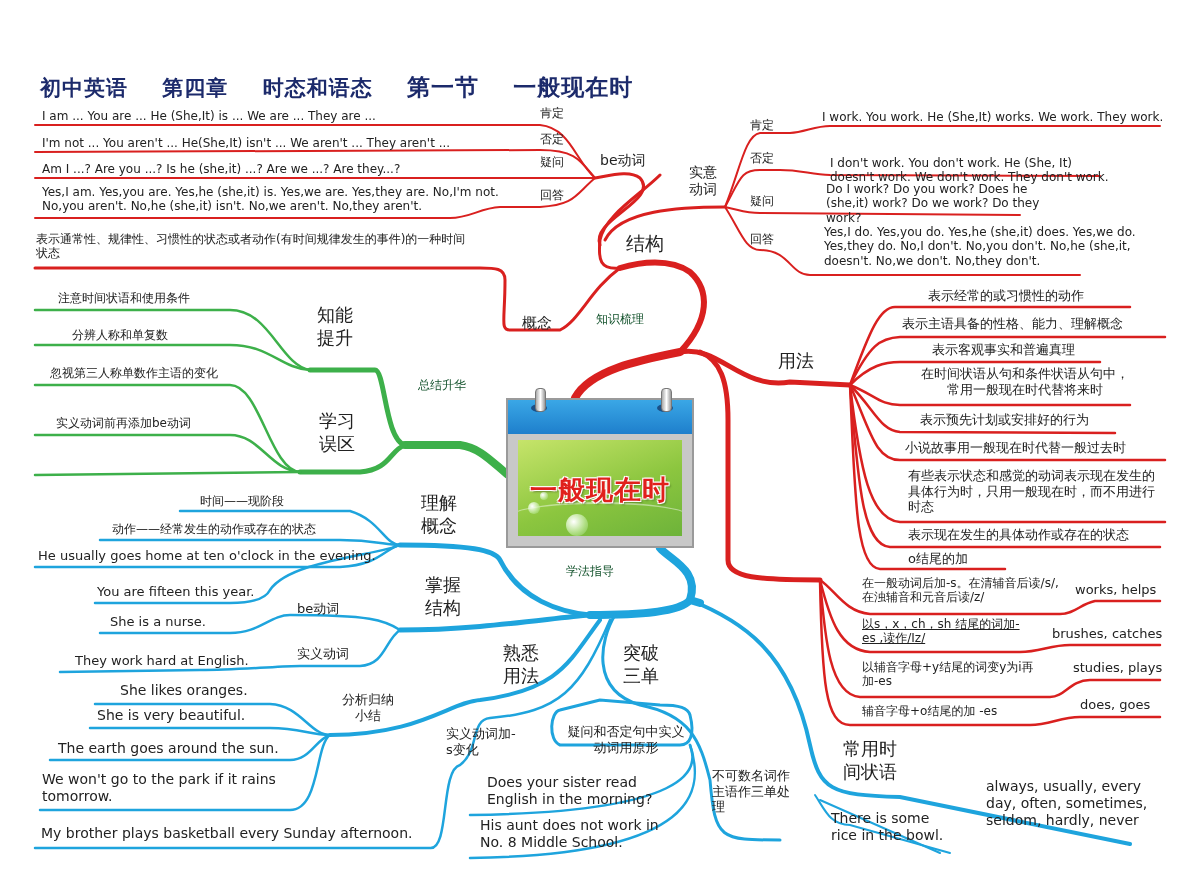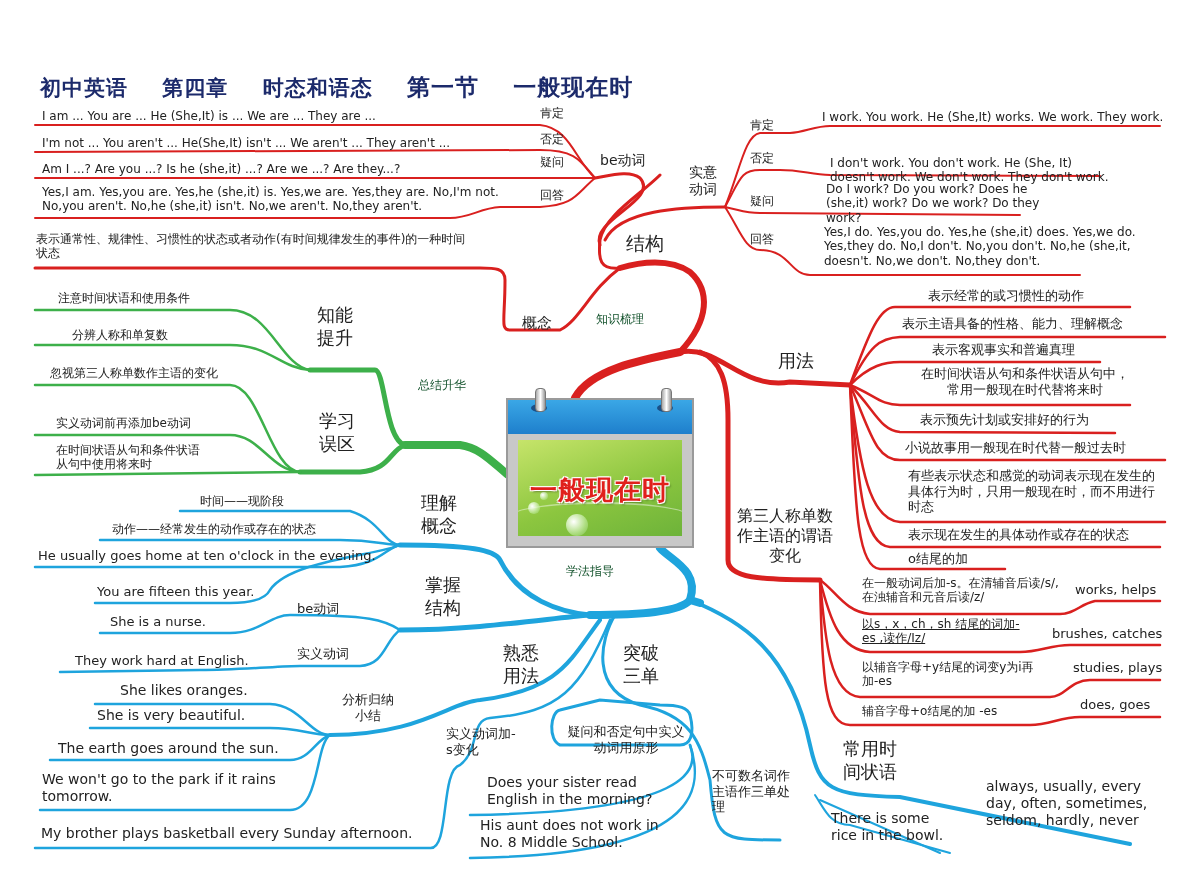--- a/index.html
+++ b/index.html
@@ -214,38 +214,36 @@
   <div class="t md" style="left:928px;top:288px;">表示经常的或习惯性的动作</div>
   <div class="t md" style="left:902px;top:316px;">表示主语具备的性格、能力、理解概念</div>
   <div class="t md" style="left:932px;top:342px;">表示客观事实和普遍真理</div>
   <div class="t md wrap" style="left:920px;top:366px;width:210px;text-align:center;">在时间状语从句和条件状语从句中，常用一般现在时代替将来时</div>
   <div class="t md" style="left:920px;top:412px;">表示预先计划或安排好的行为</div>
   <div class="t md" style="left:905px;top:440px;">小说故事用一般现在时代替一般过去时</div>
   <div class="t md wrap" style="left:908px;top:468px;width:255px;">有些表示状态和感觉的动词表示现在发生的具体行为时，只用一般现在时，而不用进行时态</div>
   <div class="t md" style="left:908px;top:527px;">表示现在发生的具体动作或存在的状态</div>
   <div class="t md" style="left:908px;top:551px;">o结尾的加</div>
 
-  <div class="t node wrap" style="left:735px;top:506px;width:100px;font-size:16px;">第三人称单数作主语的谓语变化</div>
   <div class="t sm wrap" style="left:862px;top:576px;width:205px;">在一般动词后加-s。在清辅音后读/s/,在浊辅音和元音后读/z/</div>
   <div class="t md" style="left:1075px;top:582px;">works, helps</div>
   <div class="t sm wrap" style="left:862px;top:617px;width:160px;text-decoration:underline;">以s，x，ch，sh 结尾的词加-es ,读作/Iz/</div>
   <div class="t md" style="left:1052px;top:626px;">brushes, catches</div>
   <div class="t sm wrap" style="left:862px;top:660px;width:180px;">以辅音字母+y结尾的词变y为i再加-es</div>
   <div class="t md" style="left:1073px;top:660px;">studies, plays</div>
   <div class="t sm" style="left:862px;top:704px;">辅音字母+o结尾的加 -es</div>
   <div class="t md" style="left:1080px;top:697px;">does, goes</div>
 
   <div class="t node2 wrap" style="left:416px;top:378px;width:50px;">总结升华</div>
   <div class="t node wrap" style="left:314px;top:304px;width:42px;font-size:18px;">知能提升</div>
   <div class="t node wrap" style="left:316px;top:410px;width:42px;font-size:18px;">学习误区</div>
   <div class="t sm" style="left:58px;top:291px;">注意时间状语和使用条件</div>
   <div class="t sm" style="left:72px;top:328px;">分辨人称和单复数</div>
   <div class="t sm" style="left:50px;top:366px;">忽视第三人称单数作主语的变化</div>
   <div class="t sm" style="left:56px;top:416px;">实义动词前再添加be动词</div>
-  <div class="t sm wrap" style="left:56px;top:443px;width:150px;">在时间状语从句和条件状语从句中使用将来时</div>
 
   <div class="t node2" style="left:566px;top:564px;">学法指导</div>
 
   <div class="t node wrap" style="left:418px;top:492px;width:42px;font-size:18px;">理解概念</div>
   <div class="t sm" style="left:200px;top:494px;">时间——现阶段</div>
   <div class="t sm" style="left:112px;top:522px;">动作——经常发生的动作或存在的状态</div>
   <div class="t md" style="left:38px;top:548px;">He usually goes home at ten o'clock in the evening.</div>
 
   <div class="t node wrap" style="left:422px;top:574px;width:42px;font-size:18px;">掌握结构</div>
   <div class="t md" style="left:297px;top:601px;">be动词</div>

